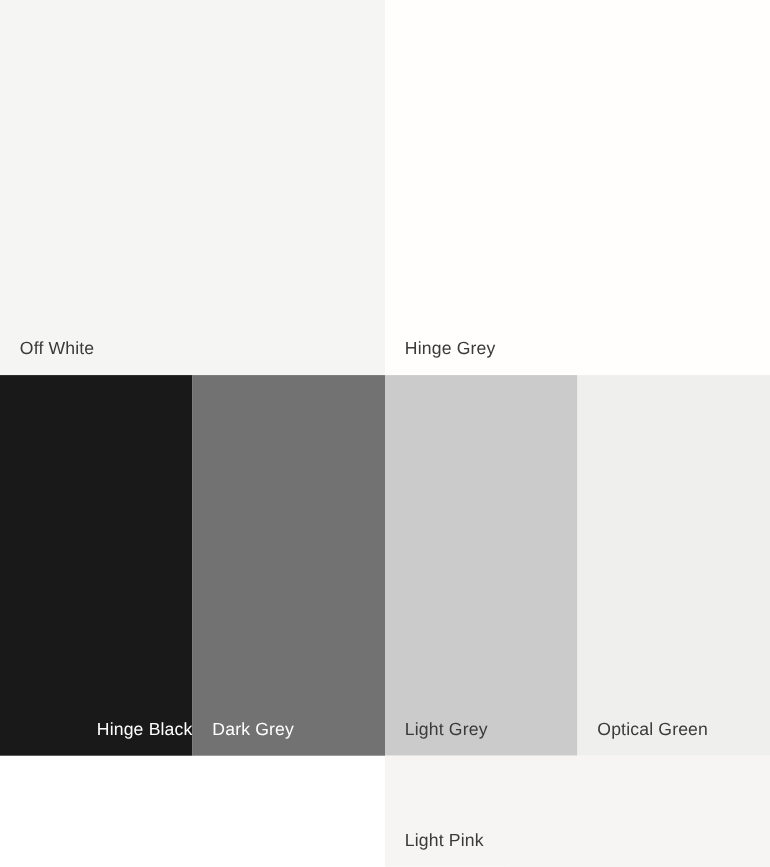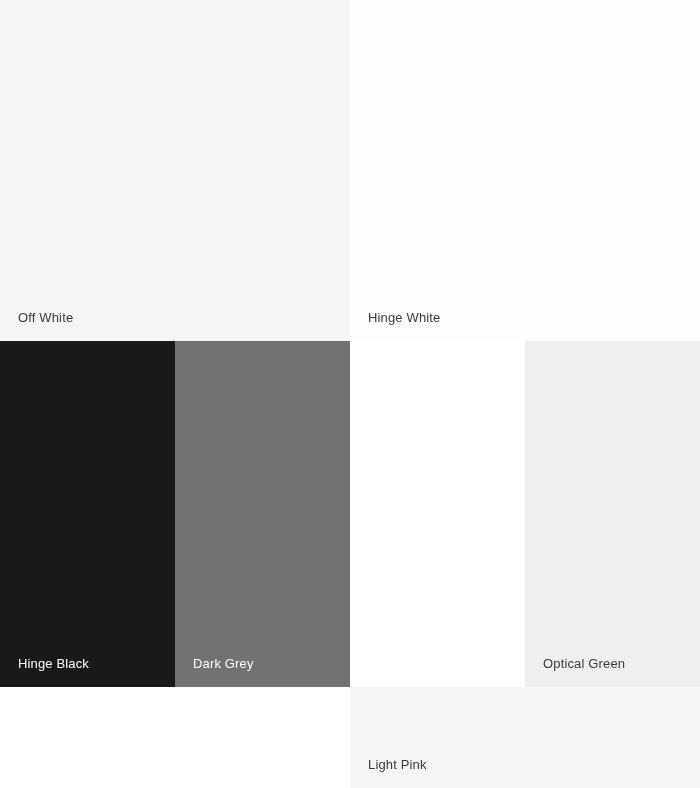--- a/index.html
+++ b/index.html
@@ -22,63 +22,66 @@
   }
 
   .swatch {
     position: absolute;
     box-sizing: border-box;
     display: flex;
     align-items: flex-end;
   }
 
   .swatch-label {
-    font-size: 13px;
+    font-size: 16px;
     line-height: 14px;
     letter-spacing: 0.15px;
     padding: 0 0 16px 18px;
     white-space: nowrap;
     user-select: none;
   }
 
   
   .s-off-white   { left: 0;    top: 0;   width: 350px; height: 341px; }
   .s-hinge-white { left: 350px; top: 0;   width: 350px; height: 341px; }
 
   
-  .s-hinge-black  { left: 0;    top: 341px; width: 175px; height: 346px; }
+  .s-hinge-black  { left: 0;    top: 341px; width: 175px; height: 346px; justify-content: flex-end; }
   .s-dark-grey    { left: 175px; top: 341px; width: 175px; height: 346px; text-align: right; }
   .s-light-grey   { left: 350px; top: 341px; width: 175px; height: 346px; }
   .s-optical-grey { left: 525px; top: 341px; width: 175px; height: 346px; }
 
   
   .s-light-green { left: 0;    top: 687px; width: 350px; height: 101px; }
   .s-light-pink  { left: 350px; top: 687px; width: 350px; height: 101px; }
 </style>
 </head>
 <body>
 
 <div class="palette">
 
   <div class="swatch s-off-white" style="background-color: rgb(245, 245, 243); color: rgb(58, 58, 58);">
     <span class="swatch-label">Off White</span>
   </div>
 
   <div class="swatch s-hinge-white" style="background-color: rgb(255, 254, 252); color: rgb(58, 58, 58);">
-    <span class="swatch-label">Hinge White</span>
+    <span class="swatch-label">Hinge Grey</span>
   </div>
 
   <div class="swatch s-hinge-black" style="background-color: rgb(25, 25, 25); color: rgb(255, 255, 255);">
     <span class="swatch-label">Hinge Black</span>
   </div>
 
   <div class="swatch s-dark-grey" style="background-color: rgb(114, 114, 114); color: rgb(255, 255, 255);">
     <span class="swatch-label">Dark Grey</span>
   </div>
 
+  <div class="swatch s-light-grey" style="background-color: rgb(203, 203, 203); color: rgb(58, 58, 58);">
+    <span class="swatch-label">Light Grey</span>
+  </div>
 
   <div class="swatch s-optical-grey" style="background-color: rgb(239, 239, 237); color: rgb(58, 58, 58);">
     <span class="swatch-label">Optical Green</span>
   </div>
 
 
   <div class="swatch s-light-pink" style="background-color: rgb(247, 245, 244); color: rgb(58, 58, 58);">
     <span class="swatch-label">Light Pink</span>
   </div>
 

